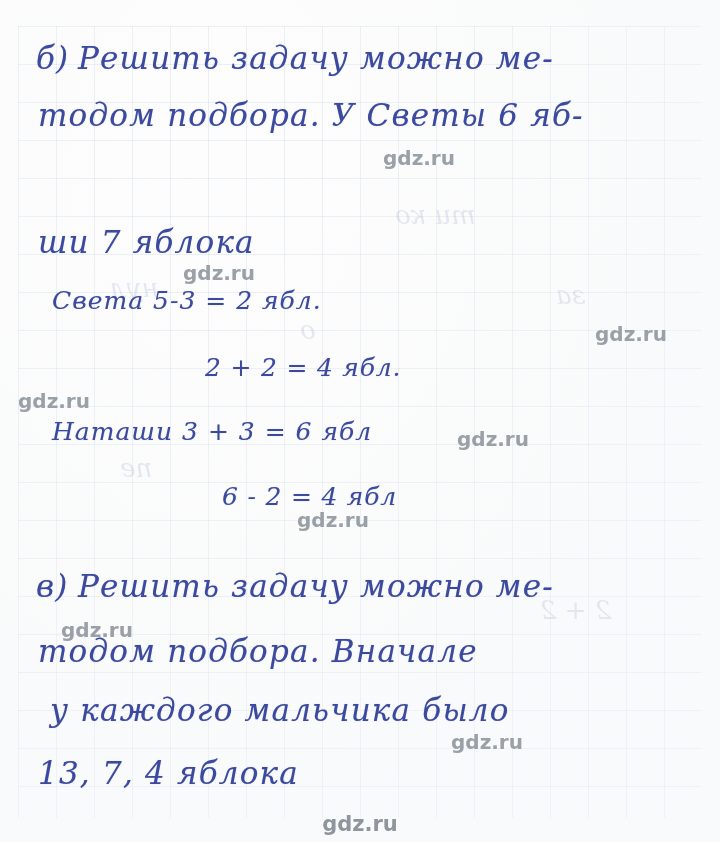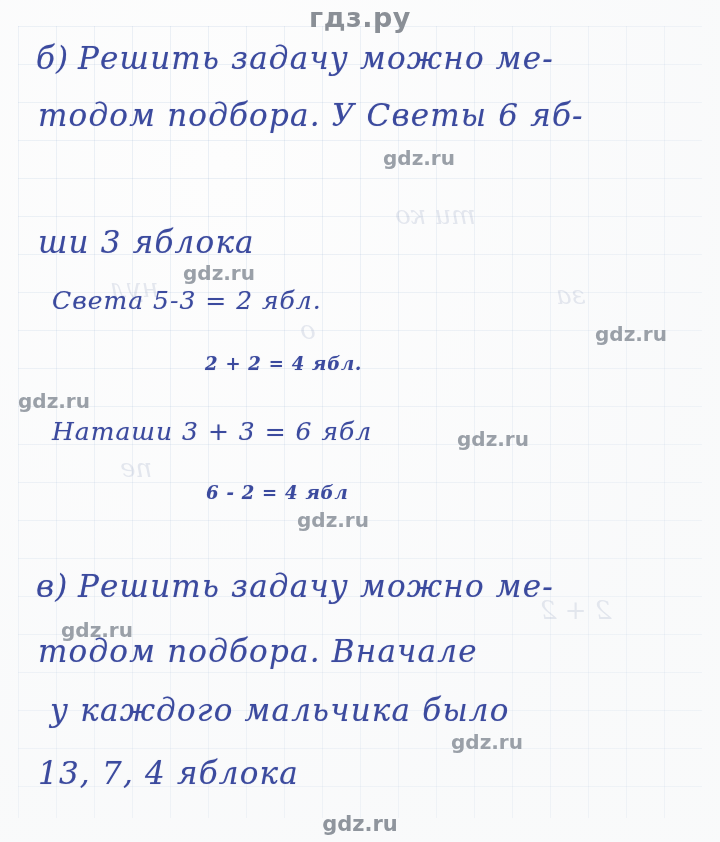--- a/index.html
+++ b/index.html
@@ -75,21 +75,21 @@
   .hw {
     position: absolute;
     color: #3b4a9e;
     font-family: "DejaVu Serif", serif;
     font-style: italic;
     white-space: nowrap;
     text-shadow: 0 0 1px rgba(59,74,158,0.35);
   }
   .hw.big   { font-size: 31px; letter-spacing: 1.2px; }
   .hw.mid   { font-size: 25px; letter-spacing: 1px; }
-  .hw.small { font-size: 18px; letter-spacing: 0.8px; font-weight: bold; }
+  .hw.small { font-size: 25px; letter-spacing: 0.8px; }
 
   
   .ghost {
     position: absolute;
     color: rgba(120,140,180,0.18);
     font-family: "DejaVu Serif", serif;
     font-style: italic;
     font-size: 26px;
     white-space: nowrap;
     transform: scaleX(-1);
@@ -115,31 +115,30 @@
   <div id="grid"></div>
   <div id="paper-tint"></div>
 
   <div class="ghost" style="left:395px; top:200px;">ти ко</div>
   <div class="ghost" style="left:110px; top:273px;">нул</div>
   <div class="ghost" style="left:556px; top:280px;">за</div>
   <div class="ghost" style="left:300px; top:315px;">о</div>
   <div class="ghost" style="left:120px; top:453px;">пе</div>
   <div class="ghost" style="left:540px; top:595px;">2 + 2</div>
 
-  <div class="site-logo" style="top:2px;">гдз.ру</div>
 
   <div class="hw big" style="left:36px; top:40px;">б)</div>
   <div class="hw big" style="left:78px; top:40px;">Решить  задачу  можно ме-</div>
   <div class="hw big" style="left:38px; top:97px;">тодом подбора. У Светы 6 яб-</div>
-  <div class="hw big" style="left:38px; top:224px;">ши 3 яблока</div>
+  <div class="hw big" style="left:38px; top:224px;">ши 7 яблока</div>
 
   <div class="hw mid" style="left:52px;  top:286px;">Света  5-3 = 2 ябл.</div>
   <div class="hw small" style="left:205px; top:353px;">2 + 2 = 4 ябл.</div>
   <div class="hw mid" style="left:52px;  top:417px;text-align:right;">Наташи 3 + 3 = 6 ябл</div>
-  <div class="hw small" style="left:206px; top:482px;">6 - 2 = 4 ябл</div>
+  <div class="hw small" style="left:222px; top:482px;">6 - 2 = 4 ябл</div>
 
   <div class="hw big" style="left:36px; top:568px;">в)</div>
   <div class="hw big" style="left:78px; top:568px;">Решить  задачу  можно ме-</div>
   <div class="hw big" style="left:50px; top:692px;">у каждого мальчика было</div>
   <div class="hw big" style="left:38px; top:633px;">тодом подбора. Вначале</div>
   <div class="hw big" style="left:38px; top:755px;">13, 7, 4 яблока</div>
 
   <div class="wm" style="left:383px; top:146px;">gdz.ru</div>
   <div class="wm" style="left:183px; top:261px;">gdz.ru</div>
   <div class="wm" style="left:595px; top:322px;">gdz.ru</div>

